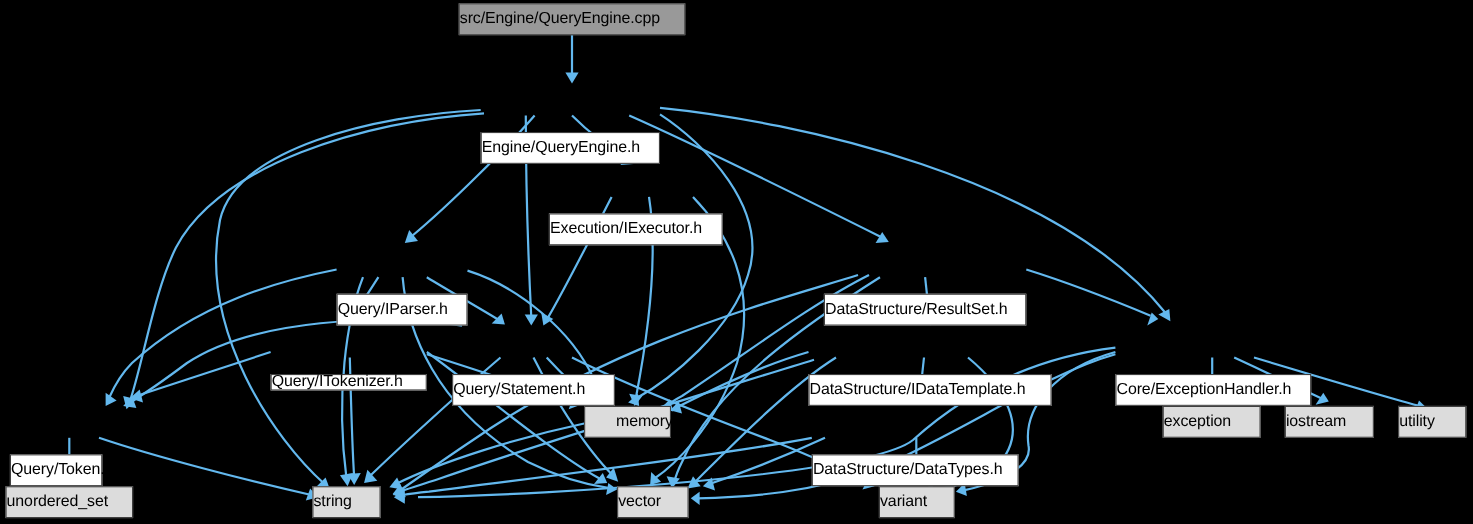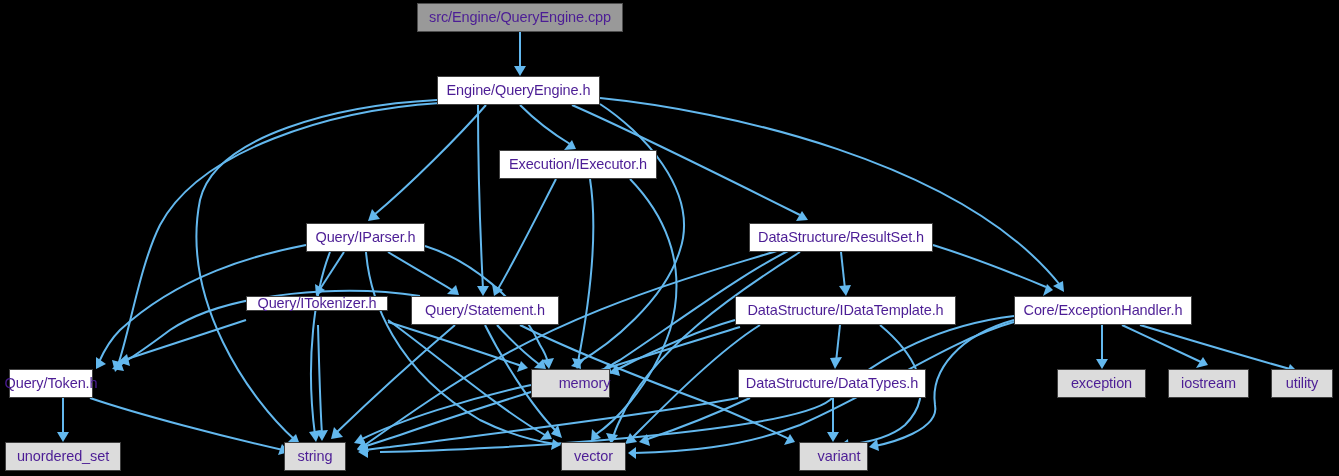--- a/index.html
+++ b/index.html
@@ -7,29 +7,29 @@
     position:relative;
     width:1339px;height:476px;
     background:#000000;
     font-family:"Liberation Sans", sans-serif;
     overflow:hidden;
   }
   svg#edges{position:absolute;left:0;top:0;width:1339px;height:476px;}
   .node{
     position:absolute;
     box-sizing:border-box;
-    display:flex;align-items:center;justify-content:center;
+    display:flex;align-items:center;
     border:1px solid #404040;
     font-size:14.5px;
     line-height:1;
-    color:#4c1d95;
+    color:#000000;
     white-space:nowrap;
     letter-spacing:-0.1px;
   }
-  .node.header{background:#ffffff;}
+  .node.header{background:#ffffff;margin-top:44px;}
   .node.sys{background:#dcdcdc;}
   .node.root{background:#999999;border-color:#4d4d4d;}
   .edge{fill:none;stroke:#63b8ee;stroke-width:2;}
   .arrow{fill:#63b8ee;stroke:none;}
 </style>
 </head>
 <body>
 
 <div id="graph-root">
   <svg id="edges" viewBox="0 0 1339 476" xmlns="http://www.w3.org/2000/svg">
@@ -278,17 +278,17 @@
       </div>
       <div class="node sys" style="left: 5px; top: 442px; width: 116px; height: 29px;">
         <span>unordered_set</span>
       </div>
       <div class="node sys" style="left: 284px; top: 442px; width: 62px; height: 29px;">
         <span>string</span>
       </div>
       <div class="node sys" style="left: 561px; top: 442px; width: 65px; height: 29px;">
         <span>vector</span>
       </div>
-      <div class="node sys" style="left: 799px; top: 442px; width: 69px; height: 29px; padding-left: 11px;">
+      <div class="node sys" style="left: 799px; top: 442px; width: 69px; height: 29px;">
         <span>variant</span>
       </div>
     </div>
 </div>
 
 </body></html>

